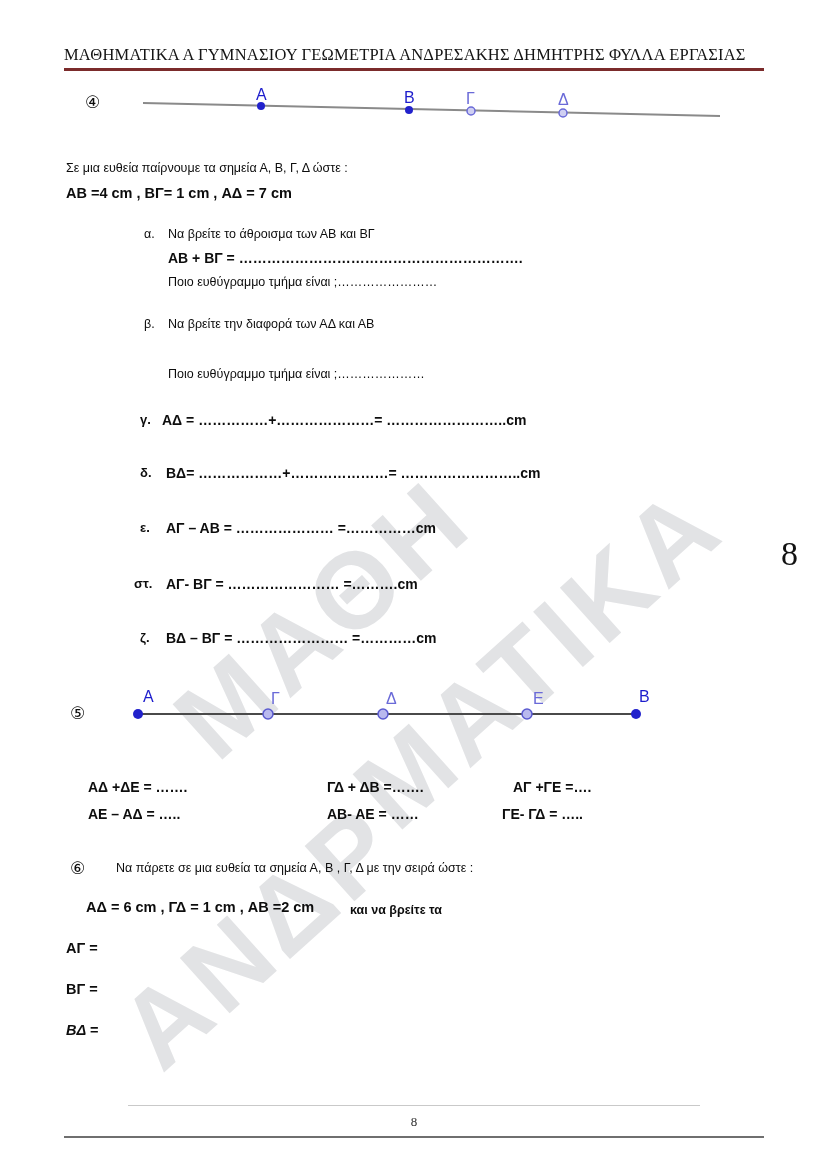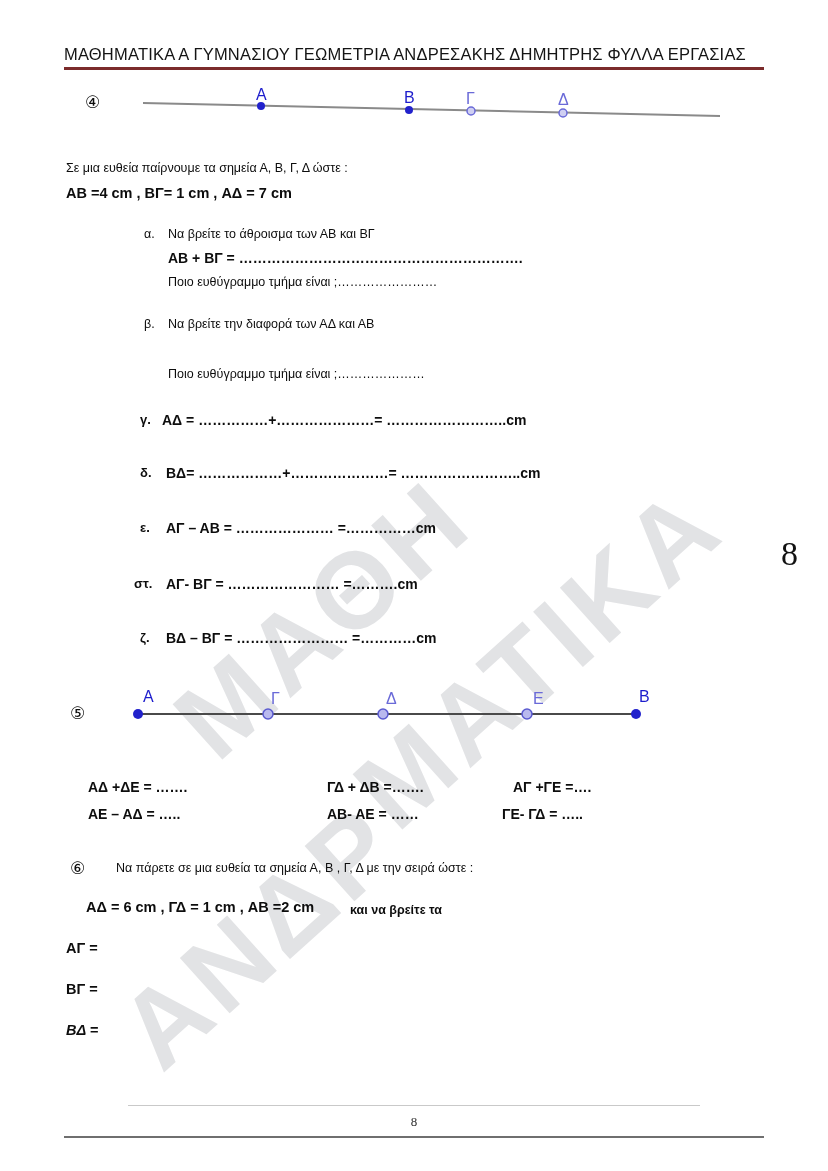--- a/index.html
+++ b/index.html
@@ -41,21 +41,21 @@
 
   
   .header {
     position: absolute;
     left: 64px;
     top: 45px;
     width: 700px;
     z-index: 2;
   }
   .header-title {
-    font-family: Liberation Sans, sans-serif;
+    font-family: Liberation Serif, serif;
     font-size: 16.5px;
     color: #141414;
     letter-spacing: 0.2px;
     white-space: nowrap;
     text-align: left;
   }
   .header-rule {
     margin-top: 3px;
     height: 3px;
     background: #7b2b2b;

